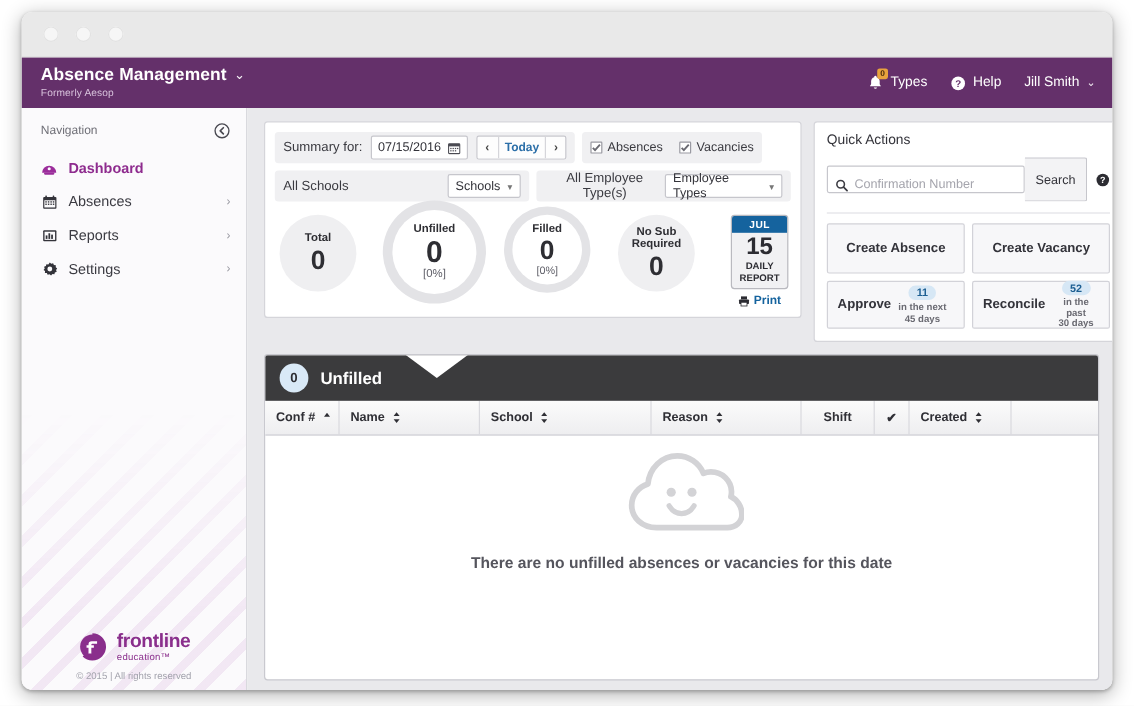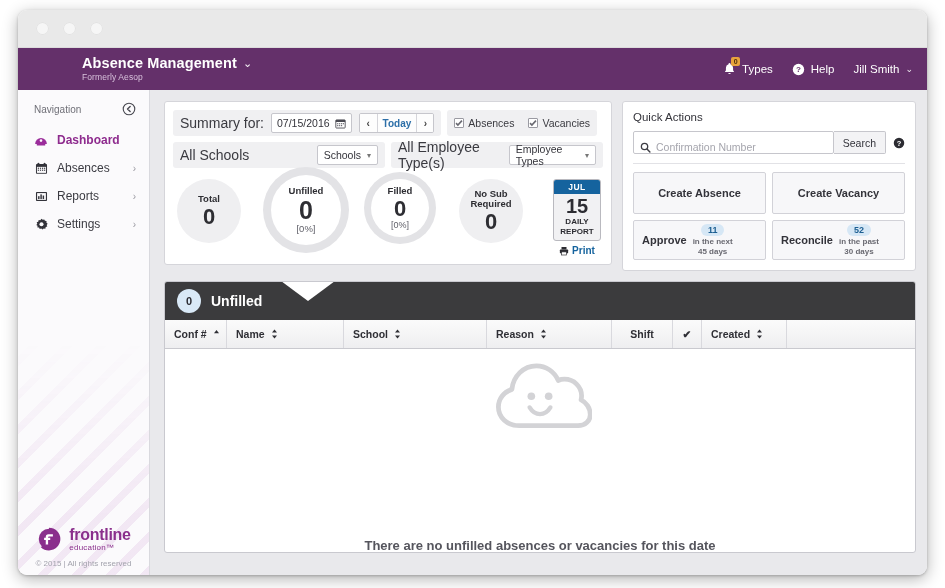--- a/index.html
+++ b/index.html
@@ -31,21 +31,21 @@
   .dot { width: 13px; height: 13px; border-radius: 50%; background: #f6f6f6; box-shadow: inset 0 0 0 1px #e2e2e2; }
 
   
   .appbar {
     height: 42px;
     background: #64306a;
     display: flex; align-items: center;
     padding: 0 14px 0 16px;
     position: relative;
   }
-  .brand { display: flex; flex-direction: column; justify-content: center; margin-left: 48px; }
+  .brand { display: flex; flex-direction: column; justify-content: center; }
   .brand-title {
     color: #ffffff; font-size: 14.5px; font-weight: bold; letter-spacing: .1px;
     display: flex; align-items: center; gap: 6px; line-height: 1.05;
   }
   .brand-caret { font-size: 11px; font-weight: normal; opacity: .95; }
   .brand-sub { color: #d8c2dc; font-size: 8.5px; margin-top: 1px; letter-spacing: .1px; }
 
   .searchwrap {
     position: absolute; left: 459px; top: 60.5px; transform: translateY(-50%);
     width: 232px; height: 27px;
@@ -73,21 +73,21 @@
     font-size: 7px; font-weight: bold;
     padding: 0 2.5px; border-radius: 2px; line-height: 9px; min-width: 9px; text-align: center;
   }
   .chev-sm { font-size: 9px; opacity: .9; }
 
   
   .body { display: flex; height: 485px; }
 
   
   .sidebar {
-    width: 132px; flex: none;
+    width: 188px; flex: none;
     background: #fbfafc;
     border-right: 1px solid #d9d9de;
     position: relative;
     overflow: hidden;
   }
   .stripes {
     position: absolute; inset: 0;
     background-image: repeating-linear-gradient(
        -45deg,
        rgba(150,40,160,0.085) 0px, rgba(150,40,160,0.085) 7px,
@@ -142,21 +142,21 @@
     border-radius: 3px;
     padding: 8px 8px 0 8px;
   }
   .filter-row { display: flex; gap: 6px; margin-bottom: 6px; }
   .fbox {
     background: #f0f0f2; border-radius: 3px;
     display: flex; align-items: center;
     height: 26px; padding: 0 7px;
   }
   .fbox.w-a { gap: 7px; }
-  .flabel { font-size: 14px; color: #3a3a40; }
+  .flabel { font-size: 11px; color: #3a3a40; text-align: center; }
   .date-field {
     display: flex; align-items: center; gap: 5px;
     background: #ffffff; border: 1px solid #c6c6cc; border-radius: 2px;
     height: 20px; padding: 0 5px; font-size: 10.5px; color: #33333a;
   }
   .cal-icon { width: 11px; height: 11px; }
   .daynav {
     display: flex; align-items: stretch;
     border: 1px solid #c6c6cc; border-radius: 2px; overflow: hidden; background: #fff; height: 20px;
   }
@@ -238,21 +238,21 @@
     flex: 1; display: flex; align-items: flex-end; gap: 5px;
     border: 1px solid #c6c6cc; border-radius: 2px; height: 23px; padding: 0 6px; background: #fff;
   }
   .qa-input .mag { width: 11px; height: 11px; flex: none; }
   .qa-input input {
     border: 0; outline: 0; flex: 1; font-size: 10.5px; color: #444;
     font-family: "Liberation Sans", sans-serif; min-width: 0;
   }
   .qa-input input::placeholder { color: #a5a5ad; }
   .qa-searchbtn {
-    height: 23px; border: 1px solid #c6c6cc; border-left: 0;
+    height: 37px; border: 1px solid #c6c6cc; border-left: 0;
     background: #f3f3f5; font-size: 10.5px; color: #33333a;
     padding: 0 9px; display: flex; align-items: center; cursor: pointer;
     margin-left: -7px; border-radius: 0 2px 2px 0;
   }
   .help-dot { width: 12px; height: 12px; flex: none; }
   .qa-divider { height: 1px; background: #e2e2e6; margin: 0 0 8px 0; }
   .qa-grid { display: grid; grid-template-columns: 1fr 1fr; gap: 6px; }
   .qa-btn {
     border: 1px solid #d2d2d8; background: #f7f7f9; border-radius: 2px;
     height: 42px; display: flex; align-items: center; justify-content: center;
@@ -301,21 +301,21 @@
     padding: 0 9px; font-size: 10.5px; font-weight: bold; color: #2f2f35;
     border-right: 1px solid #d9d9de; cursor: pointer;
     justify-content: flex-start;
   }
   .th span.lbl { white-space: nowrap; }
   .sorticon { width: 7px; height: 10px; flex: none; }
   .th.center { justify-content: center; }
   .th.last { border-right: 0; flex: 1; }
   .tbody {
     height: 204px;
-    display: flex; flex-direction: column; align-items: center; justify-content: space-between;
+    display: flex; flex-direction: column; align-items: center; justify-content: flex-start;
     gap: 14px;
   }
   .cloud-icon { width: 104px; height: 84px; }
   .empty-text { font-size: 13px; font-weight: bold; color: #55555d; }
 </style>
 </head>
 <body>
 
 <div class="window">
 

